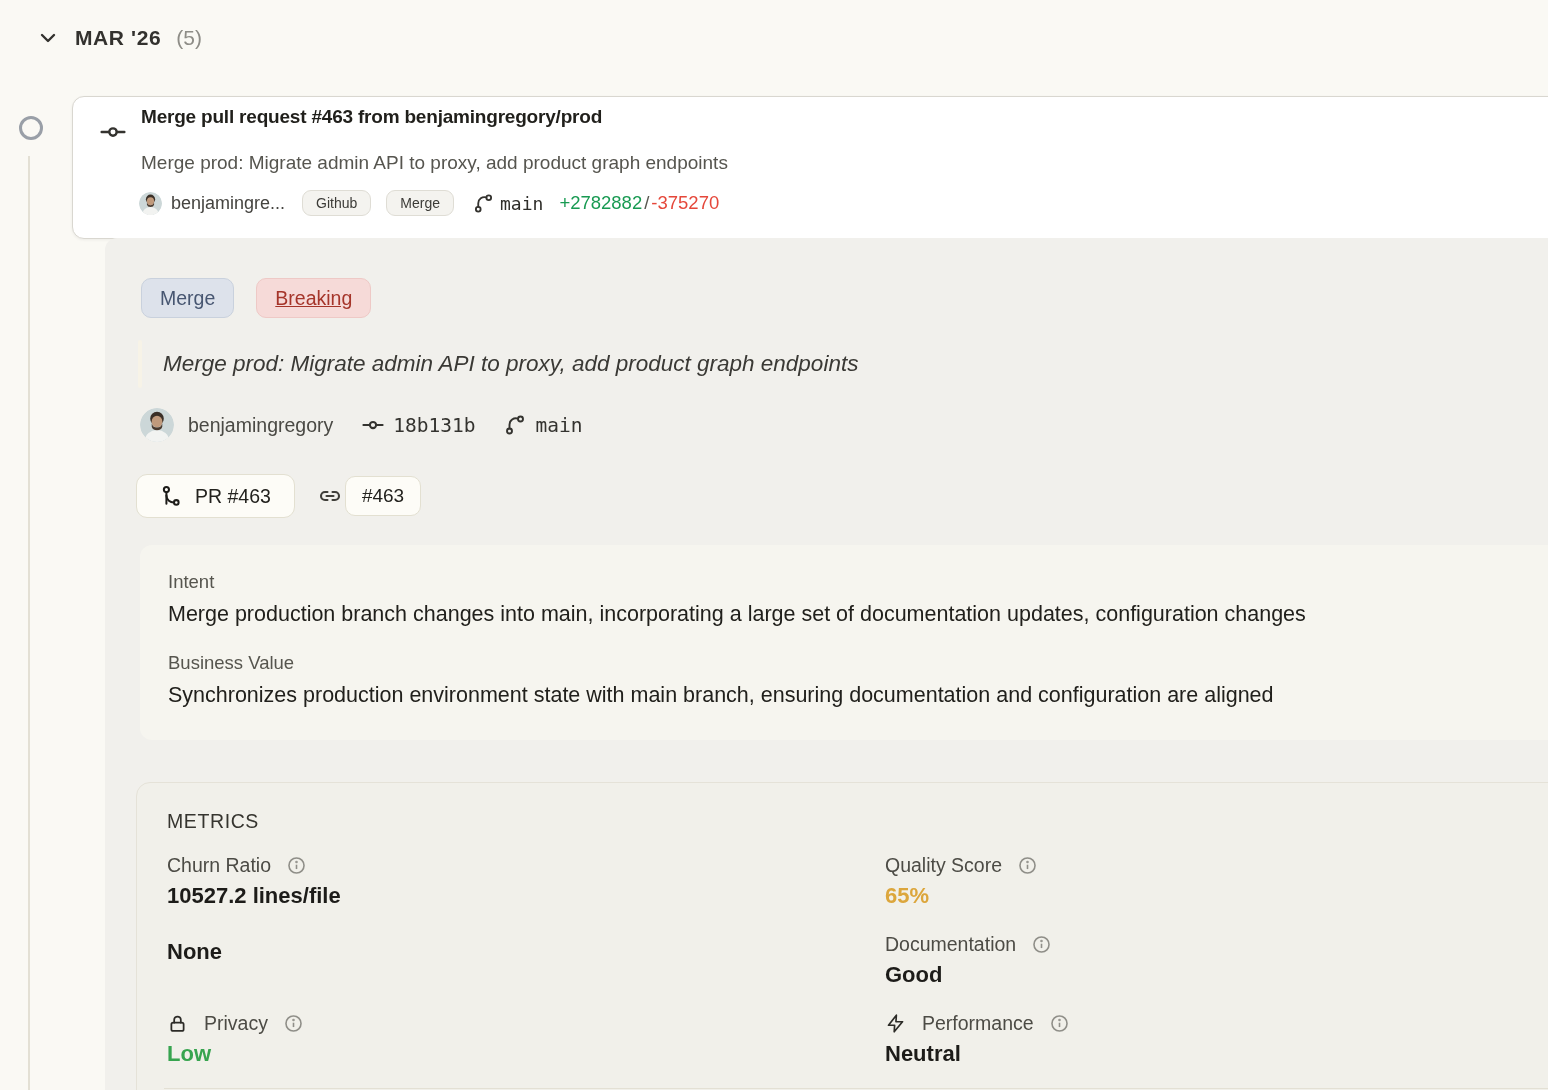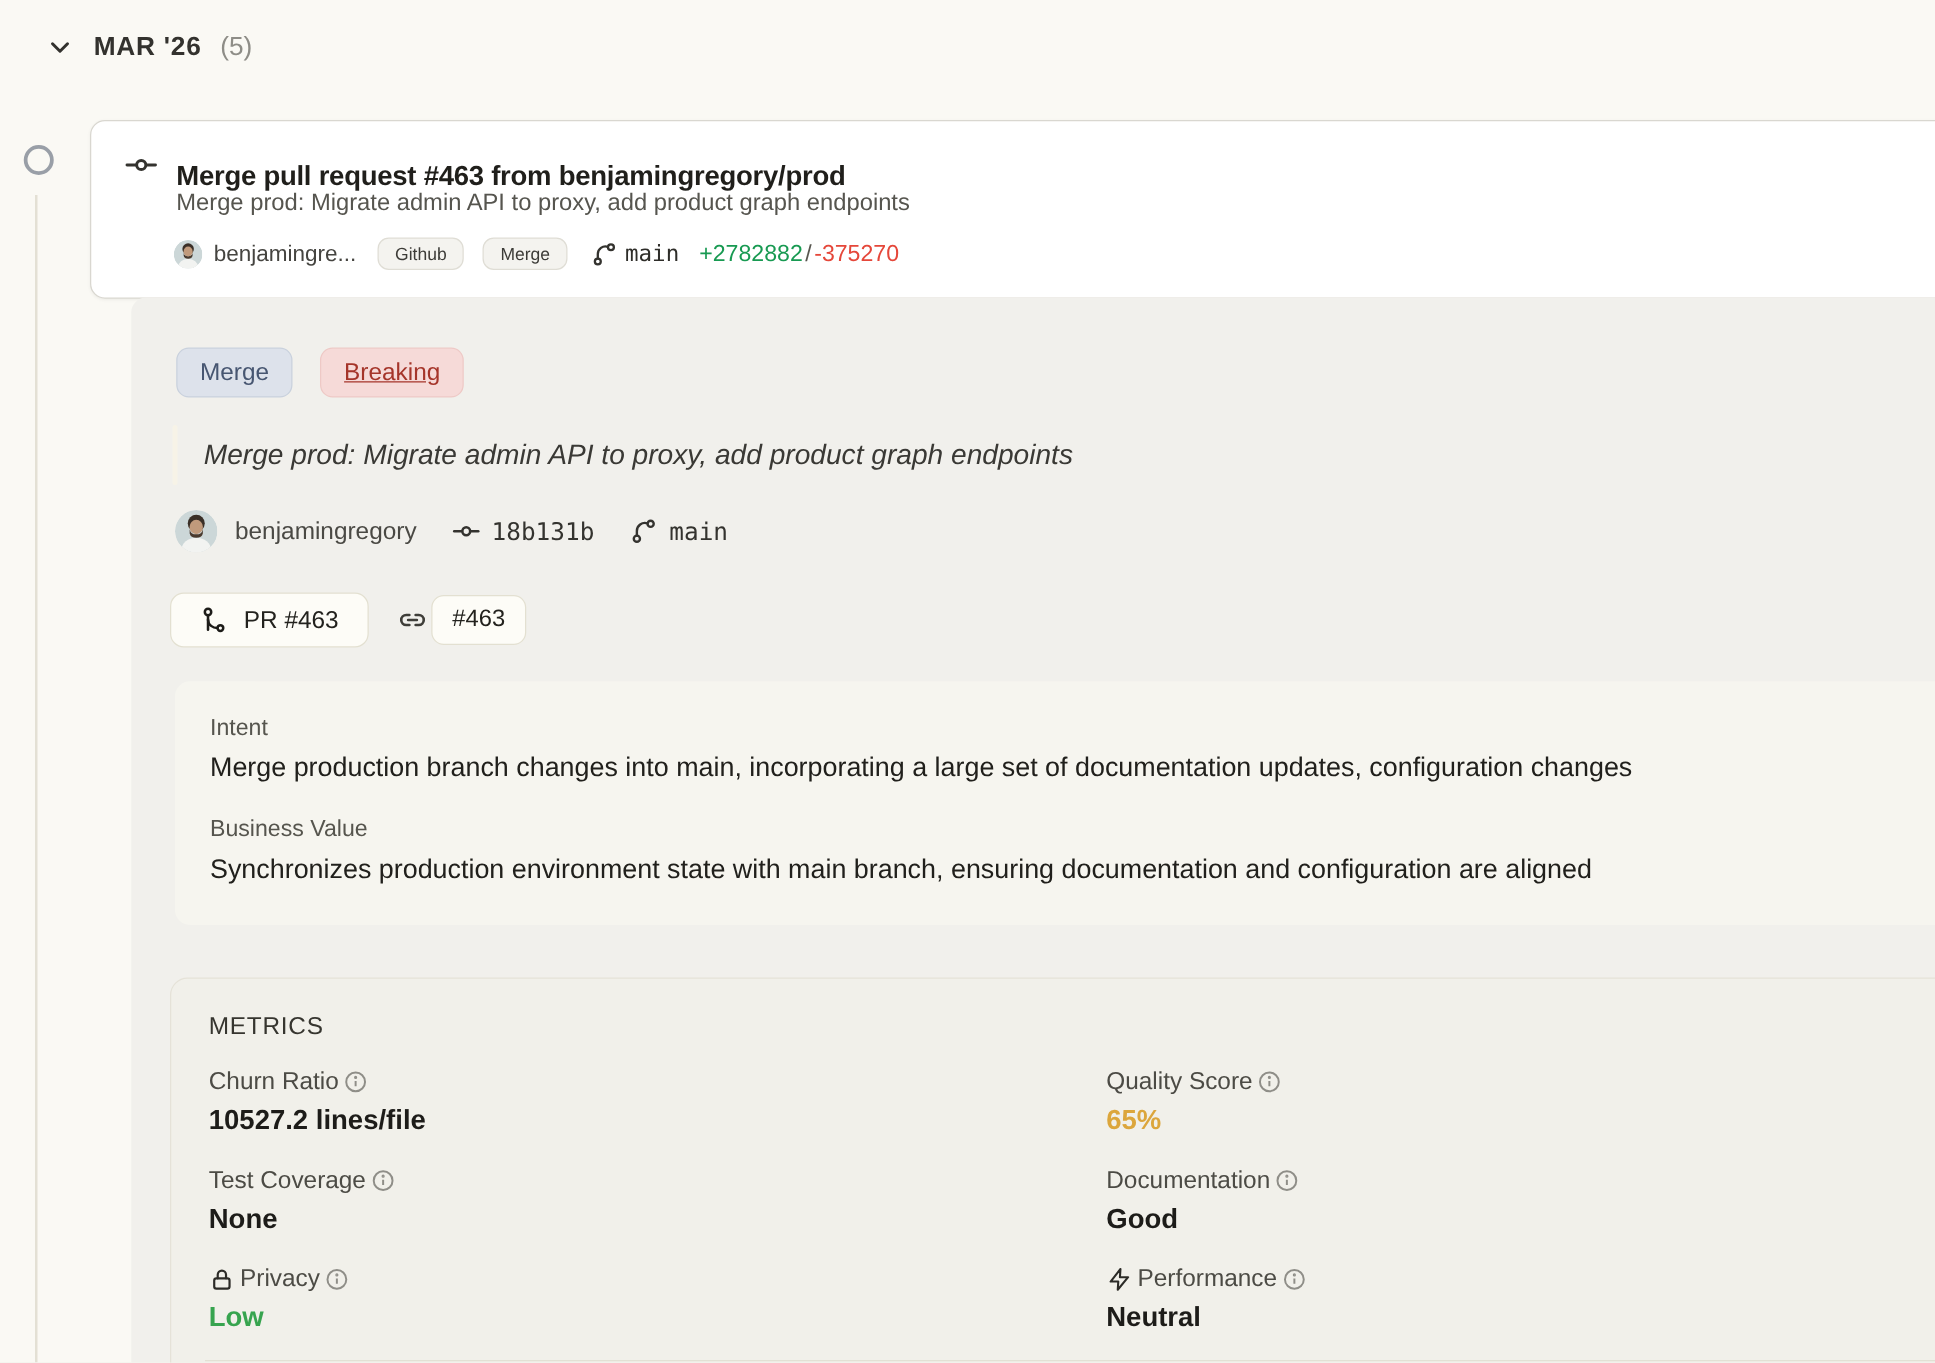--- a/index.html
+++ b/index.html
@@ -19,21 +19,21 @@
   .group-count{font-size:21px;color:#8e8d87;}
 
   
   .tl-node{position:absolute;left:19px;top:116px;width:18px;height:18px;border:3.5px solid #999fa7;border-radius:50%;background:transparent;}
   .tl-line{position:absolute;left:28px;top:156px;width:2px;height:934px;background:#e3e0d4;}
 
   
   .commit-card{position:absolute;left:72px;top:96px;width:1544px;height:141px;background:#ffffff;
     border:1px solid #d9d7d0;border-radius:12px;box-shadow:0 1px 3px rgba(0,0,0,.06);}
   .cc-icon{position:absolute;left:27px;top:22px;width:26px;height:26px;color:#34332f;}
-  .cc-title{position:absolute;left:68px;top:31px;font-size:22px;font-weight:700;color:#201f1b;letter-spacing:-.2px;}
+  .cc-title{position:absolute;left:68px;top:9px;font-size:19px;font-weight:700;color:#201f1b;letter-spacing:-.2px;}
   .cc-sub{position:absolute;left:68px;top:55px;font-size:19px;color:#56554f;}
   .cc-meta{position:absolute;left:66px;top:90px;height:32px;display:flex;align-items:center;}
   .avatar{border-radius:50%;overflow:hidden;flex:0 0 auto;}
   .cc-author{margin-left:9px;font-size:18px;color:#454440;}
   .pill{margin-left:17px;font-size:14px;color:#3c3b37;background:#f4f3ef;border:1px solid #dfddd5;border-radius:9px;padding:4px 13px;}
   .pill + .pill{margin-left:15px;}
   .cc-branch{margin-left:19px;display:flex;align-items:center;gap:6px;}
   .branch-ic{width:21px;height:21px;color:#34332f;}
   .cc-branch .mono{font-size:18px;color:#2e2d29;}
   .cc-diff{margin-left:16px;font-size:18.5px;font-weight:500;display:flex;align-items:center;}
@@ -69,21 +69,21 @@
 
   .intent-panel{position:absolute;left:35px;top:307px;width:1530px;background:#f6f5ef;border-radius:12px;padding:26px 28px 32px 28px;box-sizing:border-box;}
   .sec-label{font-size:18.5px;color:#56554e;}
   .sec-text{margin-top:9px;font-size:21.5px;color:#21201c;white-space:nowrap;}
   .sec-label + .sec-label, .bv-label{margin-top:25px;}
 
   .metrics-card{position:absolute;left:31px;top:544px;width:1528px;height:640px;background:#f1f0ea;
     border:1.5px solid #e5e2d8;border-radius:14px;padding:27px 0 0 30px;box-sizing:border-box;}
   .metrics-heading{font-size:19.5px;color:#36352f;letter-spacing:.6px;}
   .metrics-grid{margin-top:21px;display:grid;grid-template-columns:718px auto;row-gap:24px;}
-  .mlabel{display:flex;align-items:center;gap:4px;font-size:19.5px;color:#4c4b45;}
+  .mlabel{display:flex;align-items:center;gap:16px;font-size:19.5px;color:#4c4b45;}
   .mlabel .lead{width:21px;height:21px;color:#2c2b27;}
   .info-ic{width:19px;height:19px;color:#8f8e88;cursor:pointer;}
   .mvalue{margin-top:6px;font-size:22px;font-weight:700;color:#1d1c19;}
   .metrics-divider{margin-top:21px;margin-left:-3px;border-top:1.5px solid #e3e0d4;}
 </style>
 </head>
 <body>
 
 <div class="group-header">
   <svg class="chev" viewBox="0 0 24 24" fill="none" stroke="currentColor" stroke-width="2.4" stroke-linecap="round" stroke-linejoin="round">
@@ -231,28 +231,20 @@
           <svg class="info-ic" viewBox="0 0 24 24" fill="none" stroke="currentColor" stroke-width="2">
               <circle cx="12" cy="12" r="9.5"></circle>
               <line x1="12" y1="11" x2="12" y2="16.5"></line>
               <circle cx="12" cy="7.5" r="0.6" fill="currentColor"></circle>
             </svg>
         </div>
         <div class="mvalue" style="color: rgb(220, 166, 60);">65%</div>
       </div>
 
       <div class="metric">
-        <div class="mlabel">
-            <span>Test Coverage</span>
-          <svg class="info-ic" viewBox="0 0 24 24" fill="none" stroke="currentColor" stroke-width="2">
-              <circle cx="12" cy="12" r="9.5"></circle>
-              <line x1="12" y1="11" x2="12" y2="16.5"></line>
-              <circle cx="12" cy="7.5" r="0.6" fill="currentColor"></circle>
-            </svg>
-        </div>
         <div class="mvalue" style="color: rgb(29, 28, 25);">None</div>
       </div>
 
       <div class="metric">
         <div class="mlabel">
             <span>Documentation</span>
           <svg class="info-ic" viewBox="0 0 24 24" fill="none" stroke="currentColor" stroke-width="2">
               <circle cx="12" cy="12" r="9.5"></circle>
               <line x1="12" y1="11" x2="12" y2="16.5"></line>
               <circle cx="12" cy="7.5" r="0.6" fill="currentColor"></circle>

